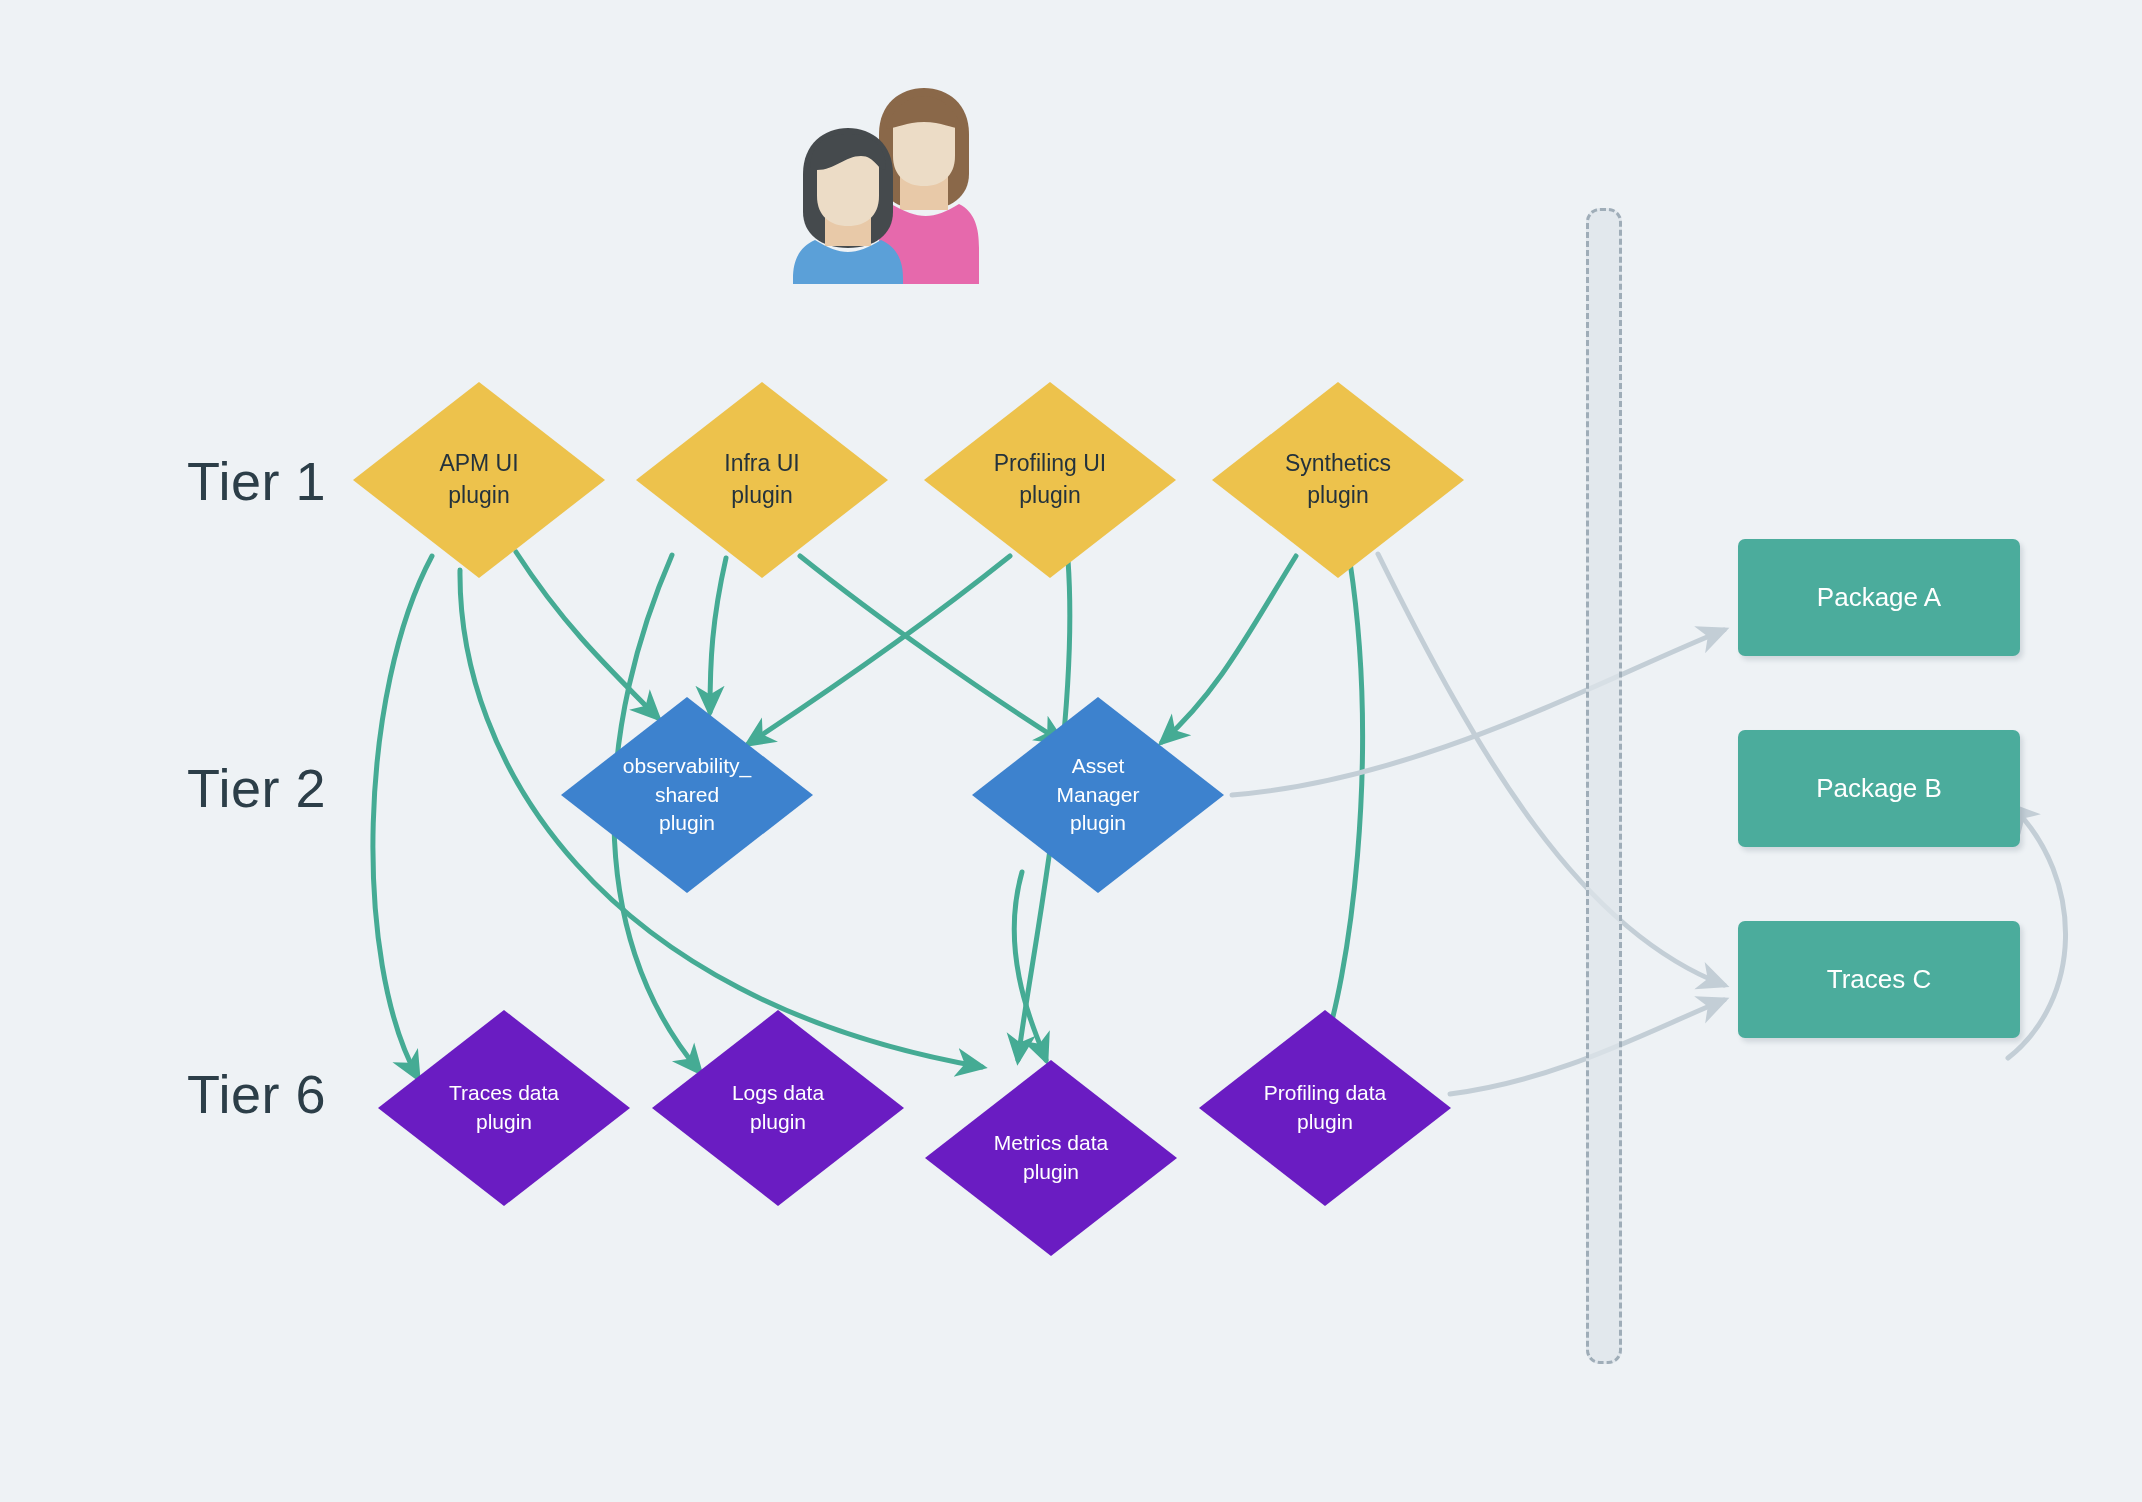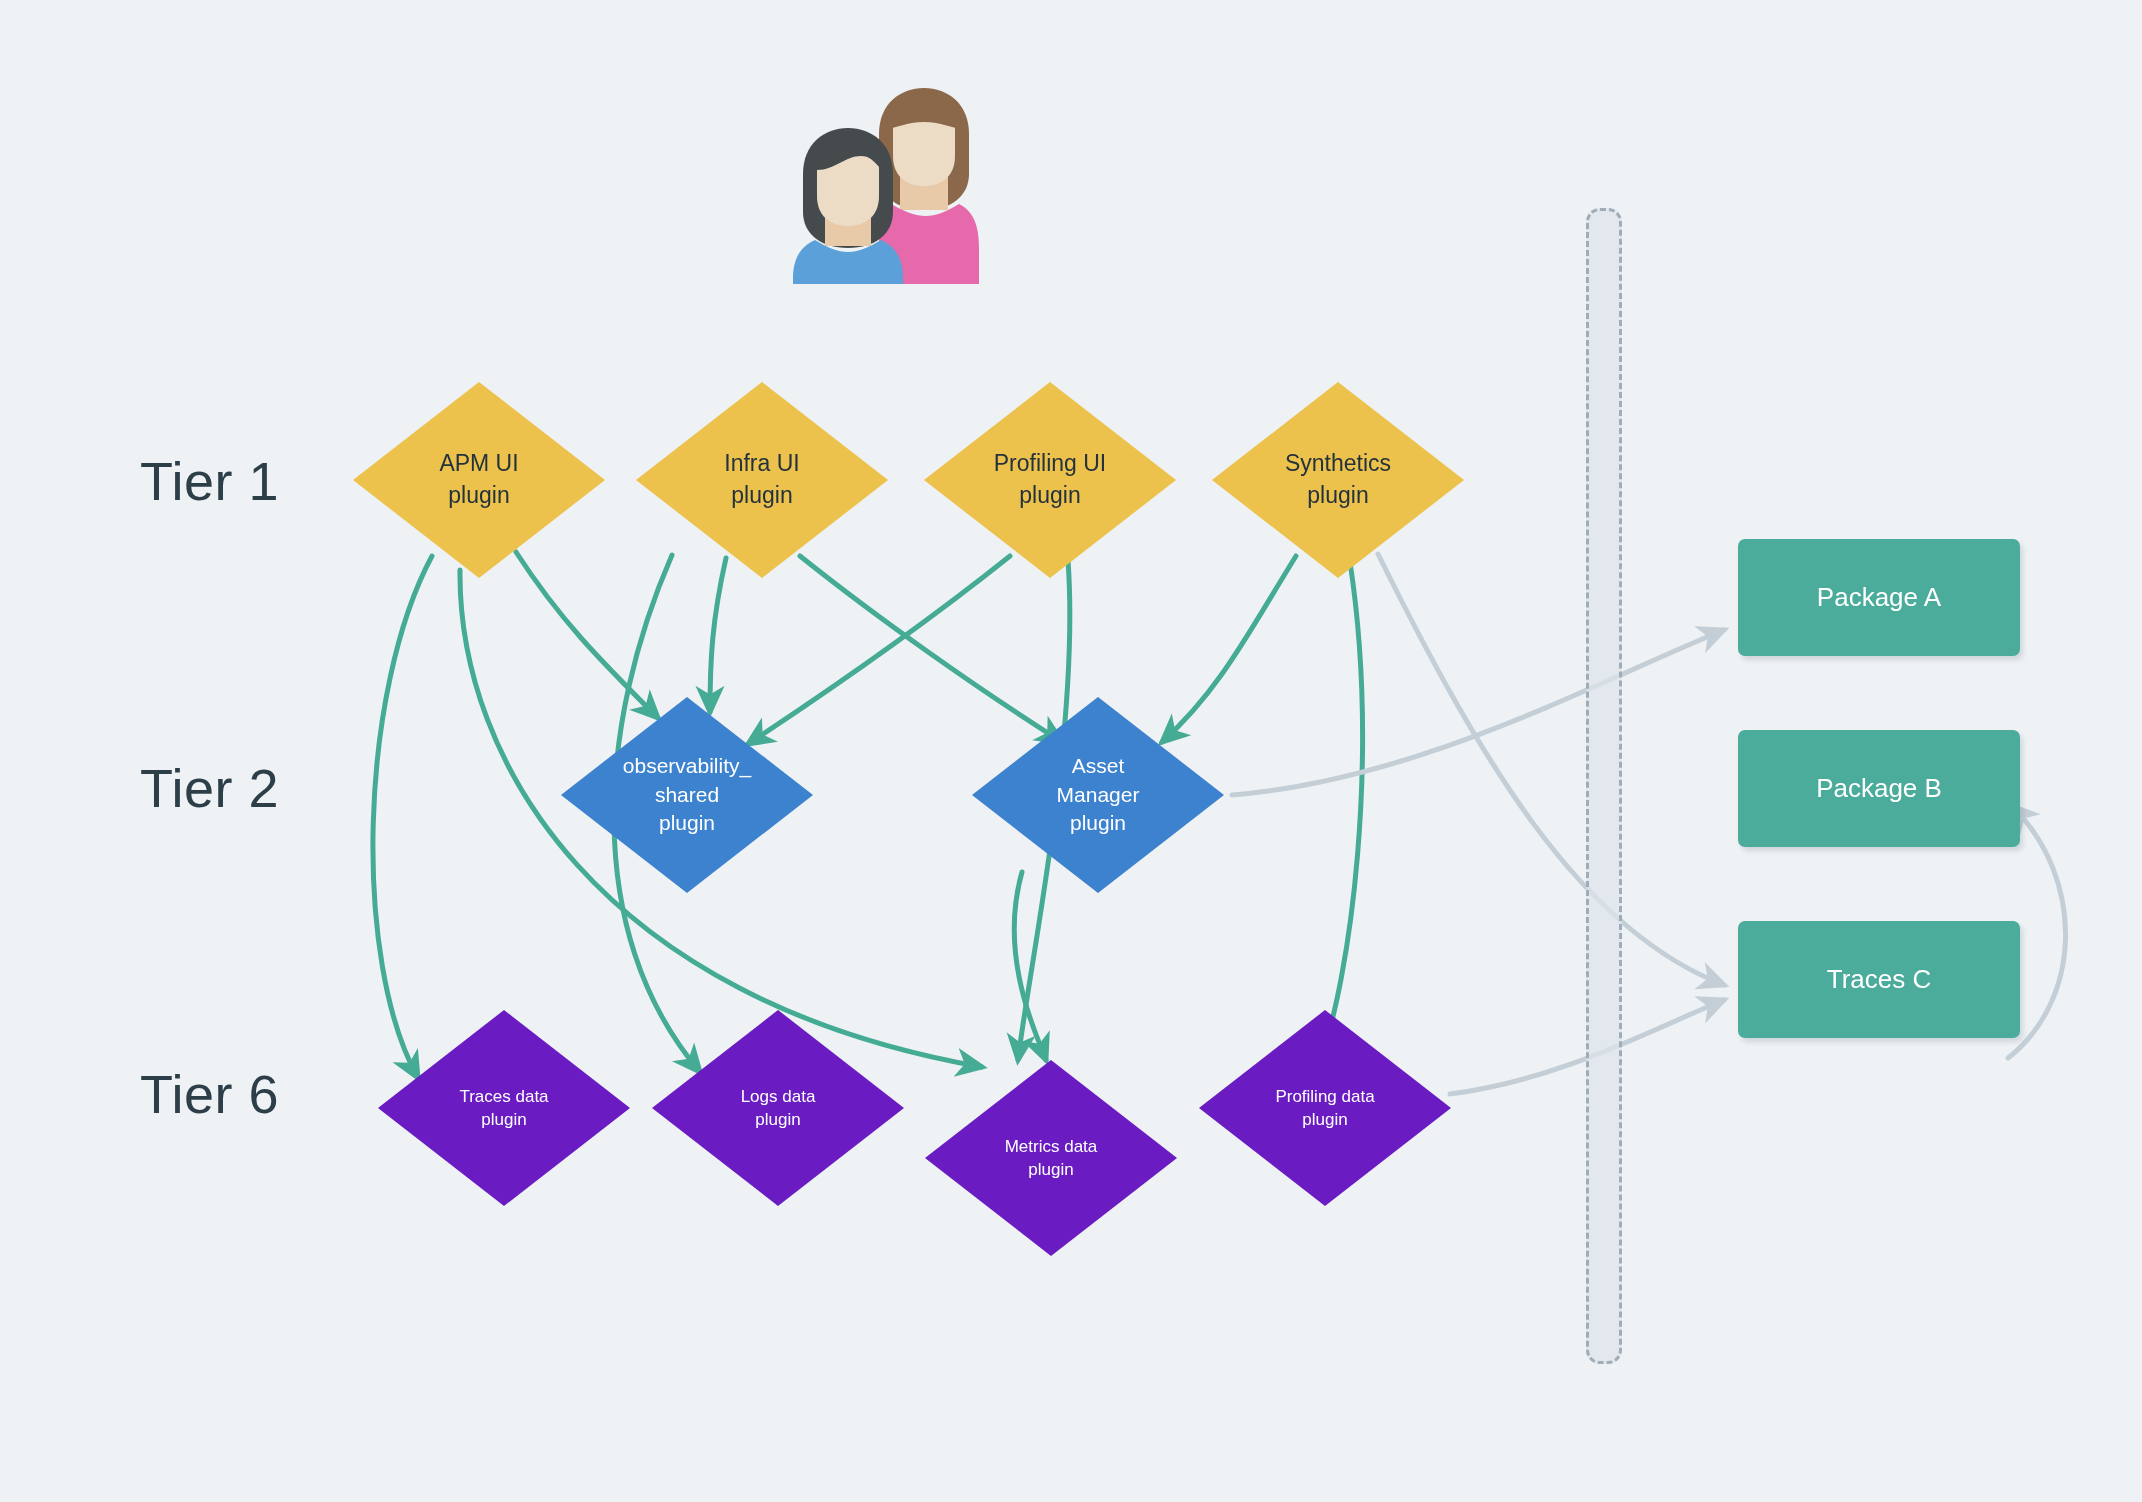--- a/index.html
+++ b/index.html
@@ -22,20 +22,21 @@
     width: 2142px; height: 1502px;
     pointer-events: none;
   }
   .tier-label {
     position: absolute;
     color: #2c3e48;
     font-size: 54px;
     font-weight: 400;
     letter-spacing: 0.5px;
     white-space: nowrap;
+    margin-left: 47px;
   }
   .node {
     position: absolute;
     display: flex;
     align-items: center;
     justify-content: center;
     text-align: center;
     box-sizing: border-box;
   }
   .diamond {
@@ -52,21 +53,21 @@
     position: relative;
     z-index: 2;
     line-height: 1.38;
     padding: 0 18px;
   }
   .tier1 .shape { background: #edc24c; }
   .tier1 .label { color: #24323c; font-size: 23px; }
   .tier2 .shape { background: #3d82ce; }
   .tier2 .label { color: #ffffff; font-size: 21px; }
   .tier3 .shape { background: #6a1cc2; }
-  .tier3 .label { color: #ffffff; font-size: 17px; }
+  .tier3 .label { color: #ffffff; font-size: 21px; }
 
   .package {
     position: absolute;
     width: 282px; height: 117px;
     background: #4bac9c;
     border-radius: 7px;
     color: #ffffff;
     font-size: 26px;
     display: flex; align-items: center; justify-content: center;
     box-shadow: 3px 4px 5px rgba(80,95,110,0.18);

